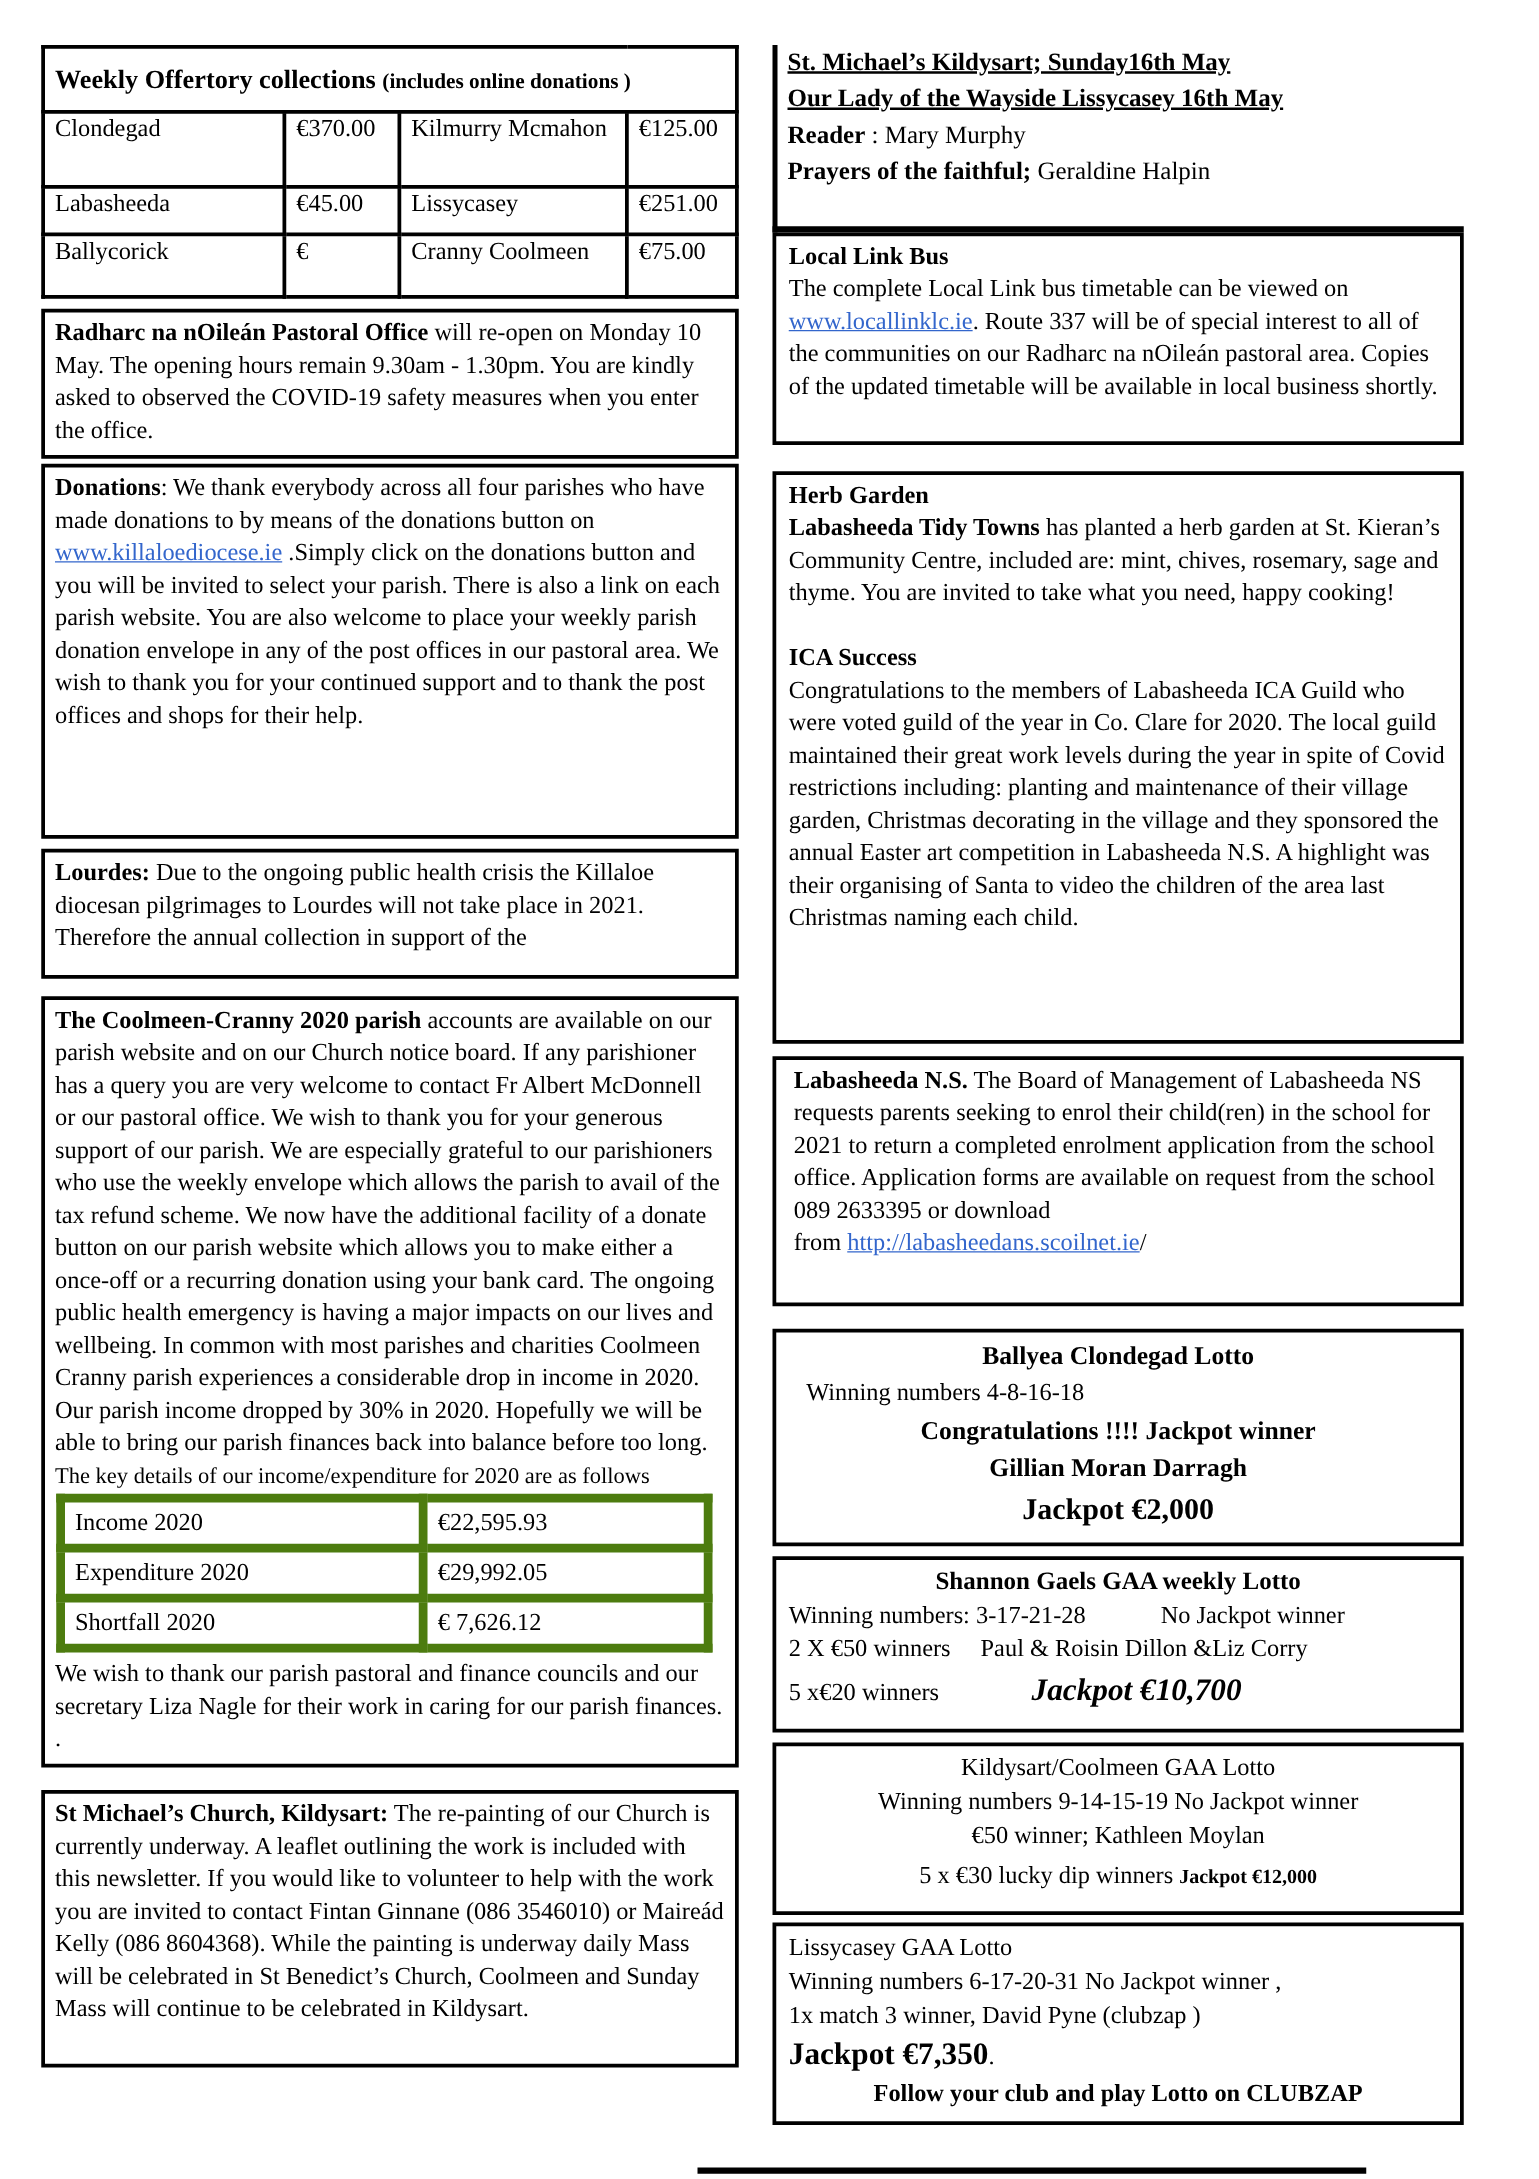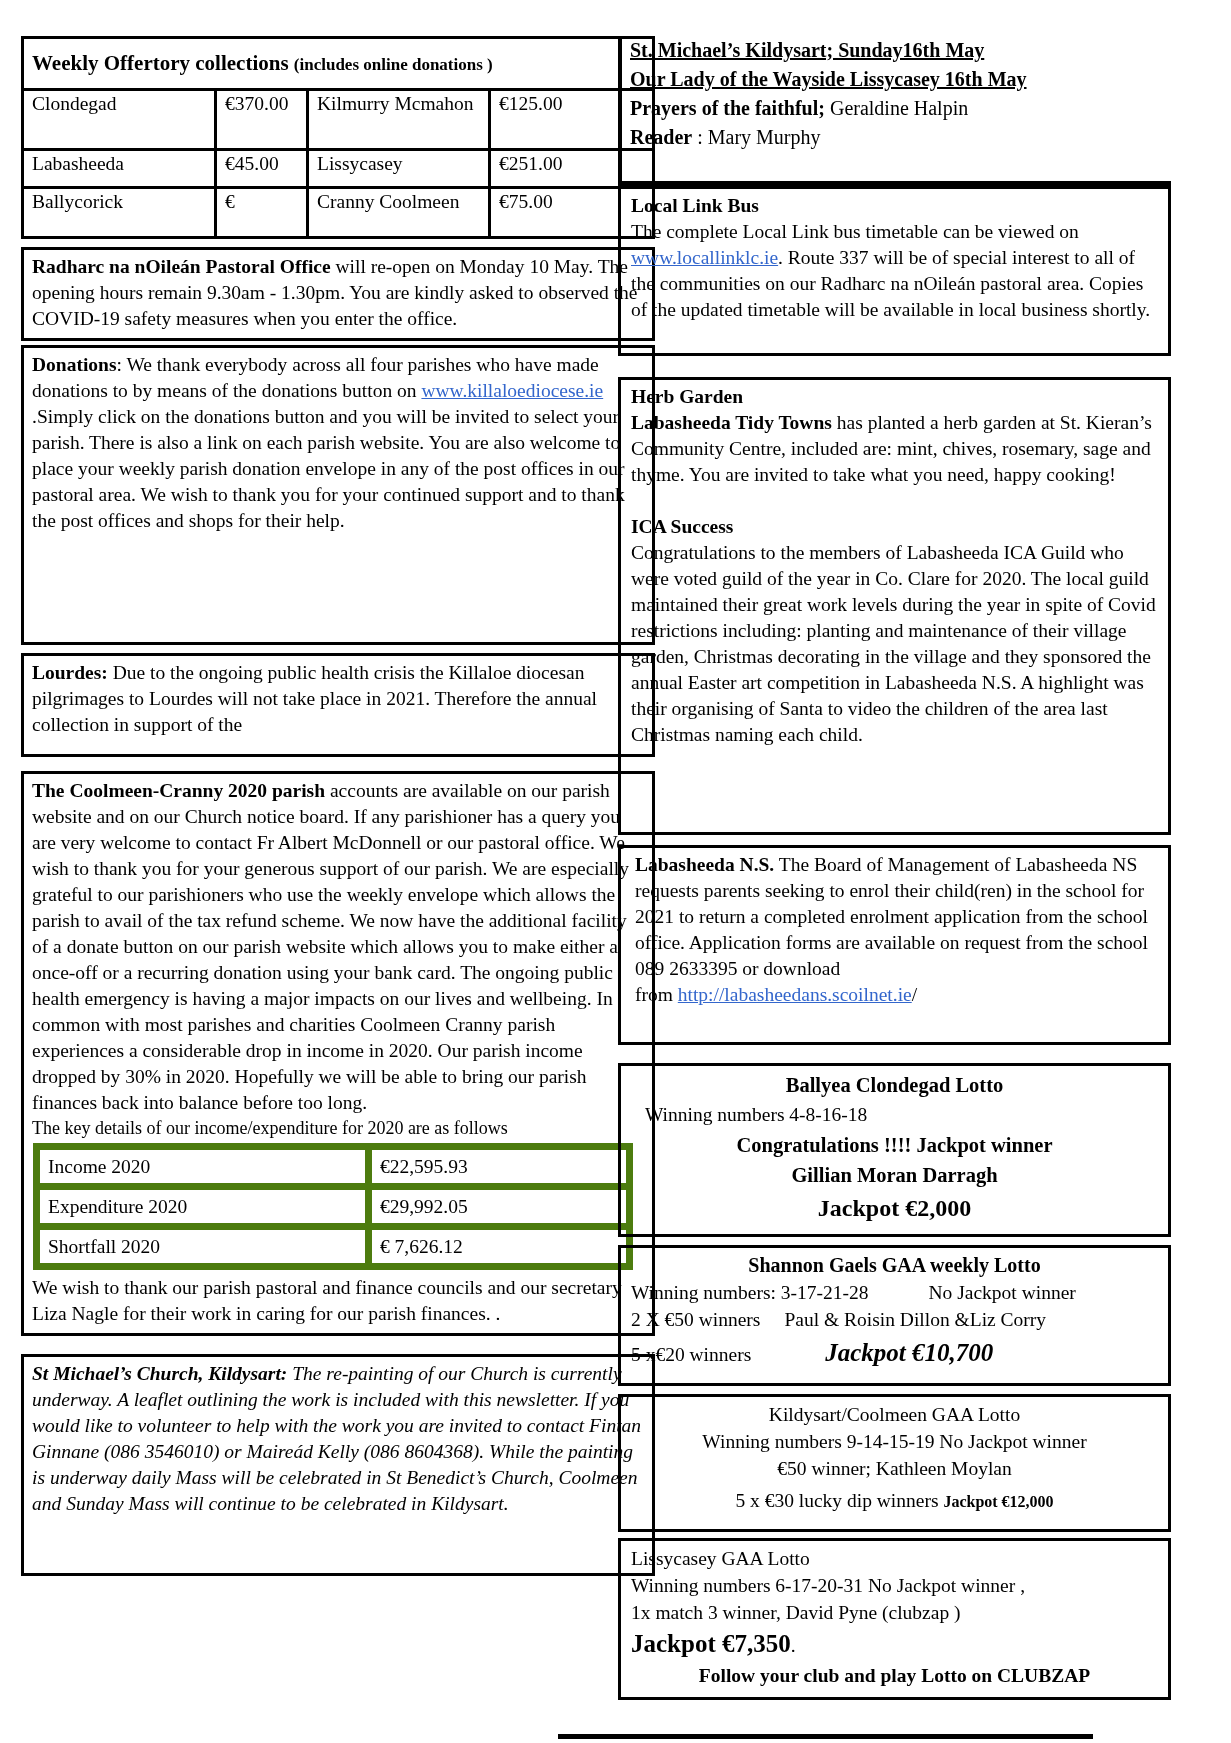--- a/index.html
+++ b/index.html
@@ -2,21 +2,21 @@
 <html><head>
 <meta charset="utf-8">
 <style>
   * { margin:0; padding:0; box-sizing:border-box; }
   html,body { background:#ffffff; }
   body {
     width:1231px; height:1743px; position:relative; overflow:hidden;
     font-family:"Liberation Serif","DejaVu Serif",serif; color:#000;
   }
   .col { position:absolute; top:36px; }
-  #col-left  { left:21px;  width:634px; }
+  #col-left  { left:33px;  width:558px; }
   #col-right { left:618px; width:553px; }
 
   
   .box { border:3px solid #000; padding:4px 8px 6px 8px; font-size:19.5px; line-height:26px; }
   .bold { font-weight:bold; }
 
   table { border-collapse:collapse; }
   .offertory { width:100%; font-size:19.5px; }
   .offertory td { border:3px solid #000; padding:2px 8px; vertical-align:top; }
   .offertory .title-cell { font-size:21px; font-weight:bold; height:52px; vertical-align:middle; }
@@ -25,21 +25,21 @@
   .offertory .r2 td { height:38px; }
   .offertory .r3 td { height:50px; }
   .offertory .c1 { width:193px; }
   .offertory .c2 { width:92px; }
   .offertory .c3 { width:182px; }
 
   #pastoral-box   { margin-top:8px; }
   #donations-box  { margin-top:4px; min-height:300px; }
   #lourdes-box    { margin-top:8px; min-height:104px; }
   #coolmeen-box   { margin-top:14px; }
-  #stmichaels-box { margin-top:18px; min-height:222px;font-style:italic; }
+  #stmichaels-box { margin-top:18px; min-height:222px; }
 
   .key-details { font-size:18px; line-height:24px; }
   .fin-table { width:98%; margin:3px 0 5px 1px; font-size:19.5px; }
   .fin-table td { border:7px solid #4d7c0f; padding:3px 8px; height:40px; vertical-align:middle; }
   .fin-table .fc1 { width:56%; }
 
   a.lnk { color:#3366cc; text-decoration:underline; cursor:pointer; }
 
   
   #readers-box {
@@ -149,22 +149,22 @@
     <span class="bold">St Michael’s Church, Kildysart:</span><span> The re-painting of our Church is currently underway. A leaflet outlining the work is included with this newsletter. If you would like to volunteer to help with the work you are invited to contact Fintan Ginnane (086 3546010) or Maireád Kelly (086 8604368). While the painting is underway daily Mass will be celebrated in St Benedict’s Church, Coolmeen and Sunday Mass will continue to be celebrated in Kildysart.</span>
   </div>
 
 </div>
 
 <div class="col" id="col-right">
 
   <div id="readers-box">
     <div class="rtitle">St. Michael’s  Kildysart;  Sunday16th May</div>
     <div class="rtitle">Our Lady of the Wayside Lissycasey 16th May</div>
+    <div><span class="bold">Reader</span><span> : Mary Murphy</span></div>
     <div><span class="bold">Prayers of the faithful;</span><span> Geraldine Halpin</span></div>
-    <div><span class="bold">Reader</span><span> : Mary Murphy</span></div>
   </div>
 
   <div class="rbox" id="locallink-box">
     <div class="bold">Local Link Bus</div>
     <div><span>The complete Local Link bus timetable can be viewed on </span><a class="lnk">www.locallinklc.ie</a><span>. Route 337 will be of special interest to all of the communities on our Radharc na nOileán pastoral area. Copies of the updated timetable will be available in local business shortly.</span></div>
   </div>
 
   <div class="rbox" id="herbica-box">
     <div class="bold">Herb Garden</div>
     <div><span class="bold">Labasheeda Tidy Towns</span><span> has planted a herb garden at St. Kieran’s Community Centre, included are: mint, chives, rosemary, sage and thyme. You are invited to take what you need, happy cooking!</span></div>

